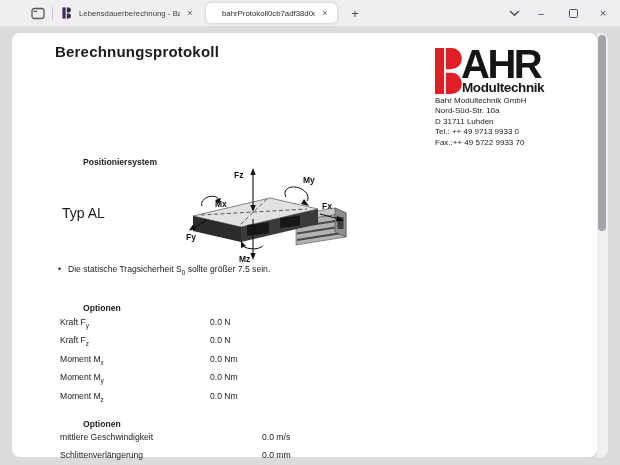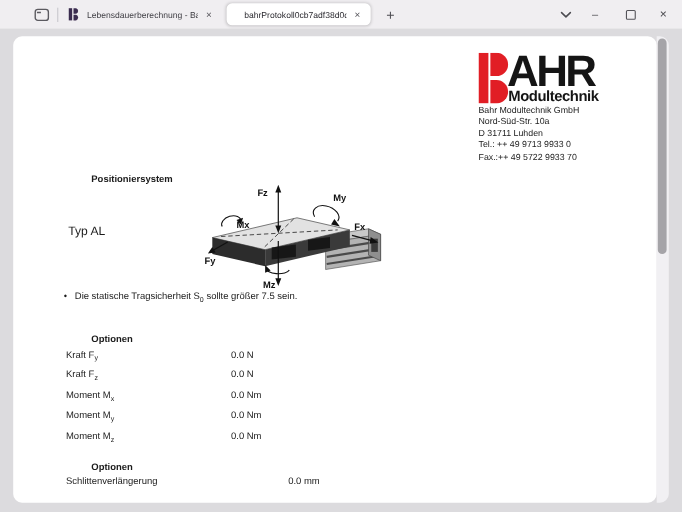--- a/index.html
+++ b/index.html
@@ -62,21 +62,21 @@
     position:absolute; left:1px; top:2px; width:8px; height:196px;
     background:#a5a4a8; border-radius:4px; cursor:pointer;
   }
 
   .doc-title{ position:absolute; left:43px; top:10px; font-size:15px; font-weight:bold; letter-spacing:.2px; }
 
   .logo{ position:absolute; left:423px; top:15px; width:118px; height:46px; }
   .address{ position:absolute; left:423px; top:63px; font-size:8px; line-height:10.4px; color:#222; }
 
   .sec-head{ position:absolute; font-size:8.6px; font-weight:bold;padding-left:28px; }
-  .plain{ position:absolute; font-size:11px; }
+  .plain{ position:absolute; font-size:14px; }
 
   .diagram{ position:absolute; left:173px; top:134px; }
 
   .notes{ position:absolute; left:46px; top:230px; font-size:8.6px; line-height:13px; }
   .notes .b{ display:inline-block; width:10px; }
   sub.s{ font-size:6.4px; }
 
   .rows{ position:absolute; font-size:8.6px; }
   .rows .row{ position:relative; height:18.4px; }
   .rows .lbl{ position:absolute; left:0; top:0; }
@@ -124,20 +124,21 @@
   </div>
   <div class="winctl min">–</div>
   <div class="winctl">
       <span class="maxbox"></span>
     </div>
   <div class="winctl cls">×</div>
 </div>
 
 <div class="page">
 
+  <div class="doc-title">Berechnungsprotokoll</div>
 
   <svg class="logo" viewBox="0 0 118 46">
     <rect x="0" y="0" width="9" height="46" fill="#e11e25"></rect>
     <path d="M10.8,0 h5.5 a10.6,10.6 0 0 1 0,21.2 h-5.5 z" fill="#e11e25"></path>
     <path d="M10.8,24.8 h5.5 a10.6,10.6 0 0 1 0,21.2 h-5.5 z" fill="#e11e25"></path>
     <text x="26" y="30" font-family="Liberation Sans, sans-serif" font-size="40" font-weight="bold" letter-spacing="-2.5" fill="#151515">AHR</text>
     <text x="27" y="44" font-family="Liberation Sans, sans-serif" font-size="13.5" font-weight="bold" letter-spacing="-0.4" fill="#151515">Modultechnik</text>
   </svg>
 
   <div class="address">
@@ -222,20 +223,24 @@
     </div>
     <div class="row">
       <span class="lbl"><span>Moment M</span><sub class="s">z</sub></span>
       <span class="val">0.0 Nm</span>
     </div>
   </div>
 
   <div class="sec-head" style="left:43px; top:386px;">Optionen</div>
   <div class="rows optionen">
     <div class="row">
+      <span class="lbl">mittlere Geschwindigkeit</span>
+      <span class="val">0.0 m/s</span>
+    </div>
+    <div class="row">
       <span class="lbl">Schlittenverlängerung</span>
       <span class="val">0.0 mm</span>
     </div>
   </div>
 
 </div>
 
 <div class="scrollbar">
   <div class="thumb"></div>
 </div>

